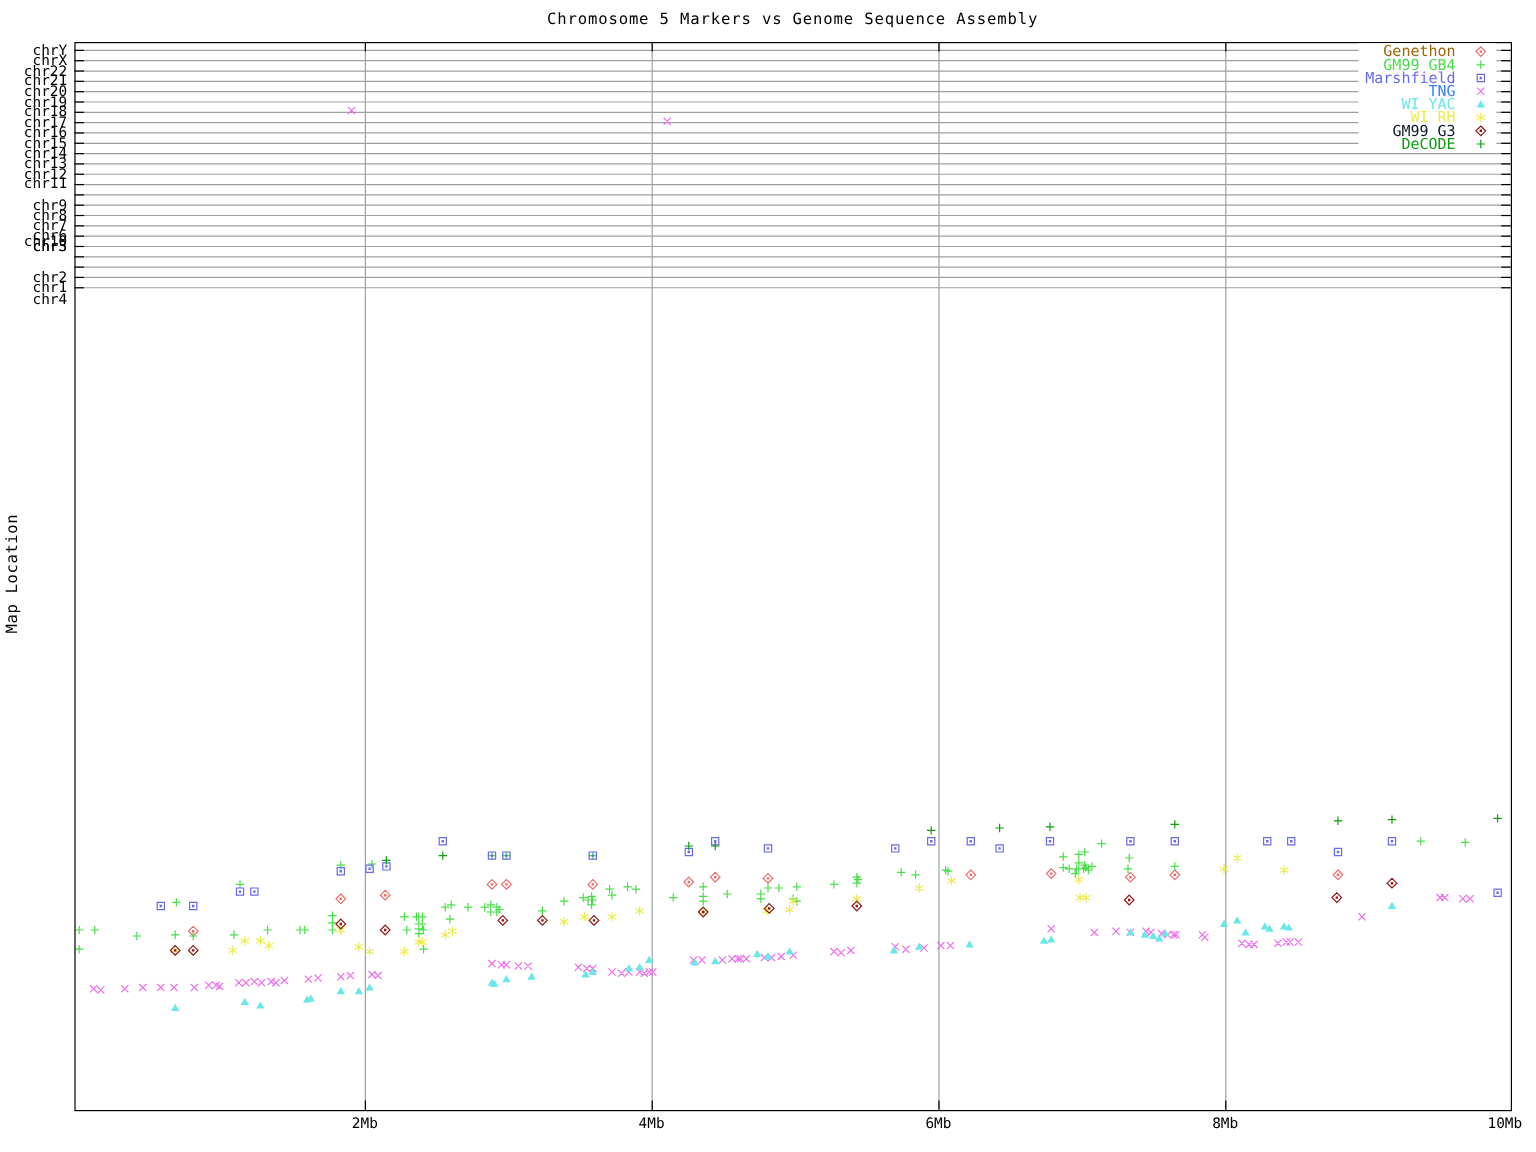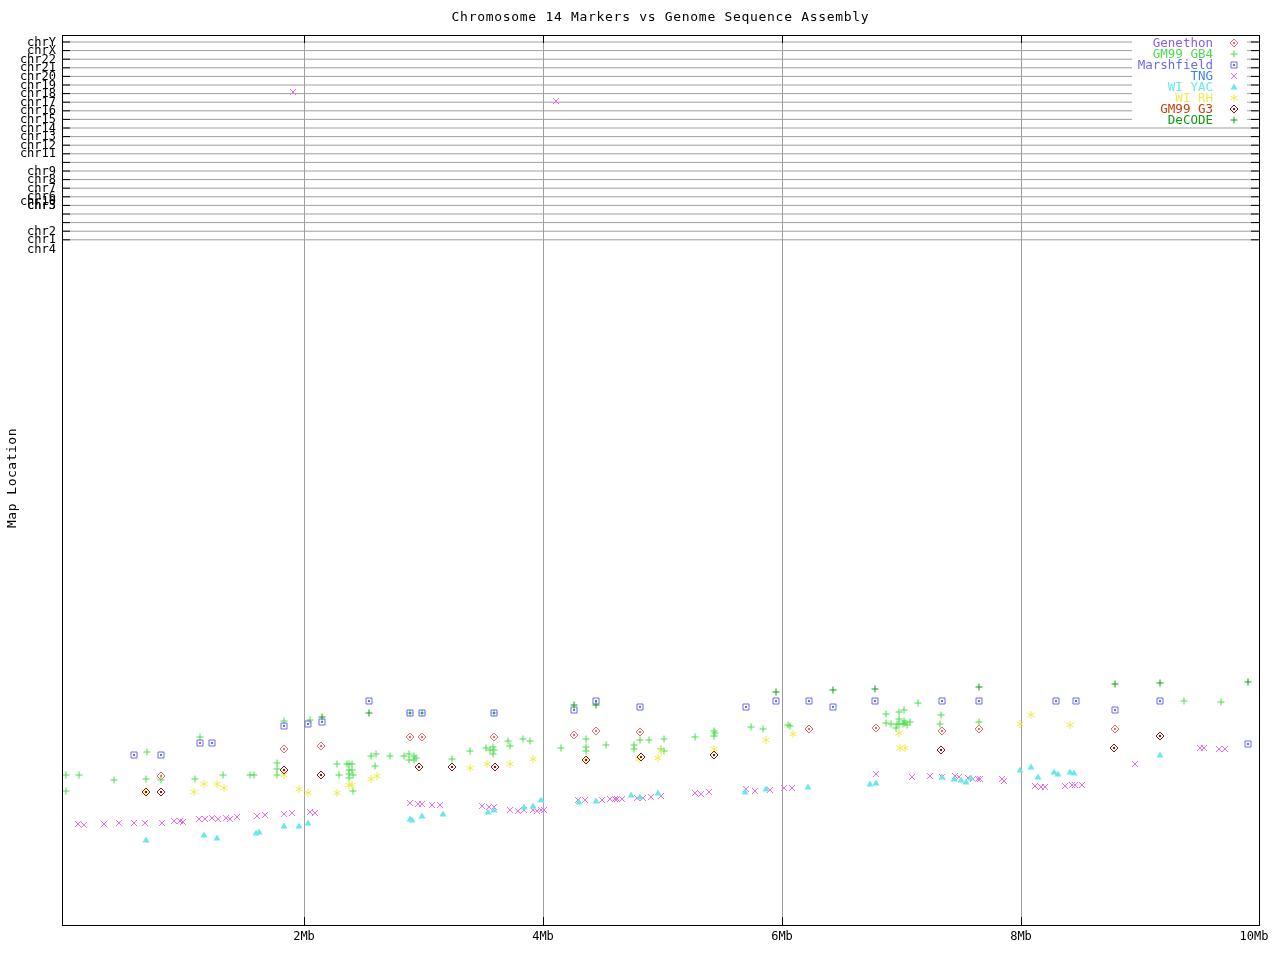--- a/index.html
+++ b/index.html
@@ -138,21 +138,21 @@
         <line x1="304.5" y1="35" x2="304.5" y2="43"></line>
         <line x1="543.5" y1="917" x2="543.5" y2="925"></line>
         <line x1="543.5" y1="35" x2="543.5" y2="43"></line>
         <line x1="782.5" y1="917" x2="782.5" y2="925"></line>
         <line x1="782.5" y1="35" x2="782.5" y2="43"></line>
         <line x1="1021.5" y1="917" x2="1021.5" y2="925"></line>
         <line x1="1021.5" y1="35" x2="1021.5" y2="43"></line>
       </g>
     </svg>
 
-  <div class="chart-title">Chromosome 14 Markers vs Genome Sequence Assembly</div>
+  <div class="chart-title">Chromosome 5 Markers vs Genome Sequence Assembly</div>
   <div class="y-axis-title">Map Location</div>
 
   <div id="chrom-labels">
       <div class="chrom-label" style="top: 36.5px;">chrY</div>
       <div class="chrom-label" style="top: 45.1px;">chrX</div>
       <div class="chrom-label" style="top: 53.7px;">chr22</div>
       <div class="chrom-label" style="top: 62.3px;">chr21</div>
       <div class="chrom-label" style="top: 70.9px;">chr20</div>
       <div class="chrom-label" style="top: 79.5px;">chr19</div>
       <div class="chrom-label" style="top: 88.1px;">chr18</div>
@@ -177,21 +177,21 @@
   <div id="x-tick-labels">
       <div class="x-tick-label" style="left: 264px;">2Mb</div>
       <div class="x-tick-label" style="left: 503px;">4Mb</div>
       <div class="x-tick-label" style="left: 742px;">6Mb</div>
       <div class="x-tick-label" style="left: 981px;">8Mb</div>
       <div class="x-tick-label" style="left: 1214px;">10Mb</div>
     </div>
 
   <div id="legend">
       <div class="legend-row">
-        <span class="legend-label" style="color: #8b5cf6;">Genethon</span>
+        <span class="legend-label" style="color: #a16207;">Genethon</span>
         <svg class="legend-sym" viewBox="0 0 14 12">
           <path d="M7 2L11 6L7 10L3 6Z" stroke="#ee6a6a" fill="none" stroke-width="1"></path>
           <path d="M6 5h2v2h-2Z" fill="#ee6a6a" stroke="none"></path>
         </svg>
       </div>
       <div class="legend-row">
         <span class="legend-label" style="color: rgb(74, 222, 74);">GM99 GB4</span>
         <svg class="legend-sym" viewBox="0 0 14 12">
           <path d="M3.5 6H10.5M7 2.5V9.5" stroke="#4ade4a" fill="none" stroke-width="1"></path>
         </svg>
@@ -215,21 +215,21 @@
           <path d="M7 2.5L10.5 8.5L3.5 8.5Z" fill="#6ae8e8" stroke="none"></path>
         </svg>
       </div>
       <div class="legend-row">
         <span class="legend-label" style="color: rgb(236, 236, 80);">WI RH</span>
         <svg class="legend-sym" viewBox="0 0 14 12">
           <path d="M7 2V10M3.5 4L10.5 8M3.5 8L10.5 4" stroke="#ecec50" fill="none" stroke-width="1"></path>
         </svg>
       </div>
       <div class="legend-row">
-        <span class="legend-label" style="color: #c2410c;">GM99 G3</span>
+        <span class="legend-label" style="color: #0f172a;">GM99 G3</span>
         <svg class="legend-sym" viewBox="0 0 14 12">
           <path d="M7 2L11 6L7 10L3 6Z" stroke="#8f1515" fill="none" stroke-width="1"></path>
           <path d="M6 5h2v2h-2Z" fill="#8f1515" stroke="none"></path>
         </svg>
       </div>
       <div class="legend-row">
         <span class="legend-label" style="color: rgb(15, 156, 15);">DeCODE</span>
         <svg class="legend-sym" viewBox="0 0 14 12">
           <path d="M3.5 6H10.5M7 2.5V9.5" stroke="#0f9c0f" fill="none" stroke-width="1"></path>
         </svg>

